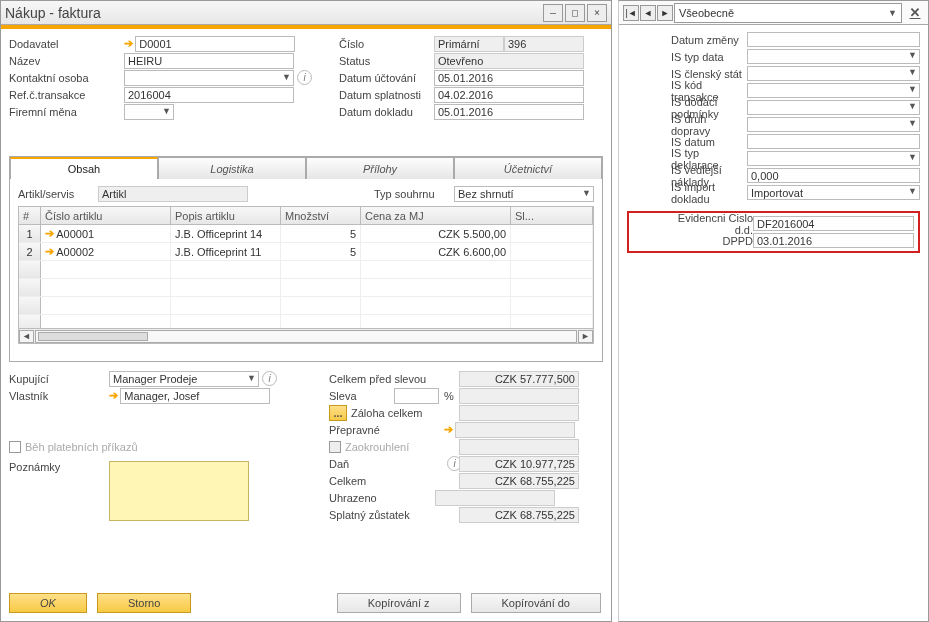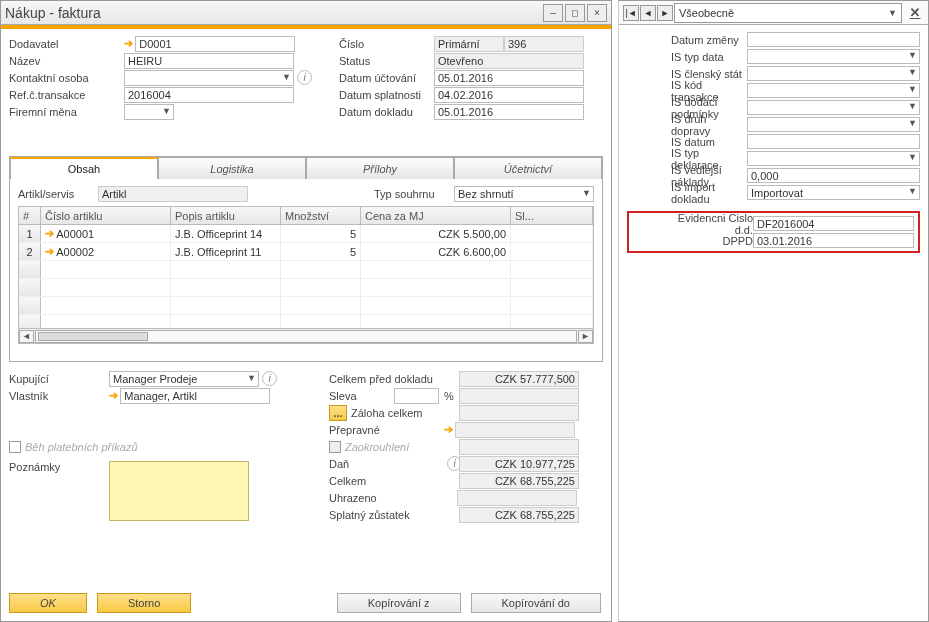--- a/index.html
+++ b/index.html
@@ -45,21 +45,21 @@
   .grid-hscroll { height:15px; background:#eee; border-top:1px solid #bbb; display:flex; align-items:center; }
   .hs-btn { width:15px; height:13px; border:1px solid #aaa; background:#f5f5f5; display:flex; align-items:center; justify-content:center; font-size:9px; color:#555;}
   .hs-track { flex:1; height:13px; border:1px solid #aaa; background:#f8f8f8; position:relative; margin:0 1px;}
   .hs-thumb { position:absolute; left:2px; top:1px; width:110px; height:9px; background:#ddd; border:1px solid #aaa;}
 
   .footer { margin-top:8px; display:flex; }
   .footer-left { width:320px; }
   .footer-right { flex:1; }
 
   .checkbox { width:12px; height:12px; border:1px solid #999; background:#fff; display:inline-block; vertical-align:middle;}
-  .disabled-check-label { color:#aaa; margin-left:4px;font-style:italic;}
+  .disabled-check-label { color:#aaa; margin-left:4px;}
   .noteinput { width:140px; height:60px; border:1px solid #c8b560; background:#fff5b5; }
 
   .btn-row { position:absolute; left:8px; bottom:8px; display:flex; gap:10px;}
   .btn { height:20px; padding:0 30px; border:1px solid #c89b1e; background:linear-gradient(#ffe089,#f7c945); display:flex; align-items:center; cursor:pointer; font-style:italic; color:#444;}
   .btn.plain { border:1px solid #aaa; background:linear-gradient(#f7f7f7,#e7e7e7); font-style:normal;}
   .btn-row2 { position:absolute; right:10px; bottom:8px; display:flex; gap:10px;}
   .ellipsis-btn { width:18px; height:16px; border:1px solid #c89b1e; background:linear-gradient(#ffe089,#f7c945); display:flex; align-items:center; justify-content:center; font-weight:bold; color:#555; margin-right:4px;}
 
   .divider { width:6px; }
 
@@ -241,36 +241,36 @@
             <div class="label" style="width:100px">Kupující</div>
             <div class="combo" style="width:150px">
                 <span>Manager Prodeje</span>
                 <span class="arrow">▼</span>
               </div>
             <span class="circle-i">i</span>
           </div>
           <div class="row">
             <div class="label" style="width:100px">Vlastník</div>
             <span class="yellowarrow">➔</span>
-            <div class="input" style="width:150px">Manager, Artikl</div>
+            <div class="input" style="width:150px">Manager, Josef</div>
           </div>
           <div style="height:34px"></div>
           <div class="row">
             <span class="checkbox"></span>
             <span class="disabled-check-label">Běh platebních příkazů</span>
           </div>
           <div style="height:6px"></div>
           <div class="row" style="align-items:flex-start; height:auto;">
             <div class="label" style="width:100px">Poznámky</div>
             <div class="noteinput"></div>
           </div>
         </div>
         <div class="footer-right">
           <div class="row">
-            <div class="label" style="width:130px">Celkem před dokladu</div>
+            <div class="label" style="width:130px">Celkem před slevou</div>
             <div class="output right" style="width:120px">CZK 57.777,500</div>
           </div>
           <div class="row">
             <div class="label" style="width:65px">Sleva</div>
             <div class="input" style="width:45px"></div>
             <div class="label" style="width:20px;text-align:center">%</div>
             <div class="output" style="width:120px"></div>
           </div>
           <div class="row">
             <div class="ellipsis-btn">...</div>
@@ -290,21 +290,21 @@
           <div class="row">
             <div class="label" style="width:115px">Daň</div>
             <span class="circle-i">i</span>
             <div class="output right" style="width:120px;margin-left:-3px">CZK 10.977,725</div>
           </div>
           <div class="row">
             <div class="label" style="width:130px">Celkem</div>
             <div class="output right" style="width:120px">CZK 68.755,225</div>
           </div>
           <div class="row">
-            <div class="label" style="width:128px">Uhrazeno</div>
+            <div class="label" style="width:106px">Uhrazeno</div>
             <div class="output" style="width:120px"></div>
           </div>
           <div class="row">
             <div class="label" style="width:130px">Splatný zůstatek</div>
             <div class="output right" style="width:120px">CZK 68.755,225</div>
           </div>
         </div>
       </div>
 
       <div style="height:30px"></div>

